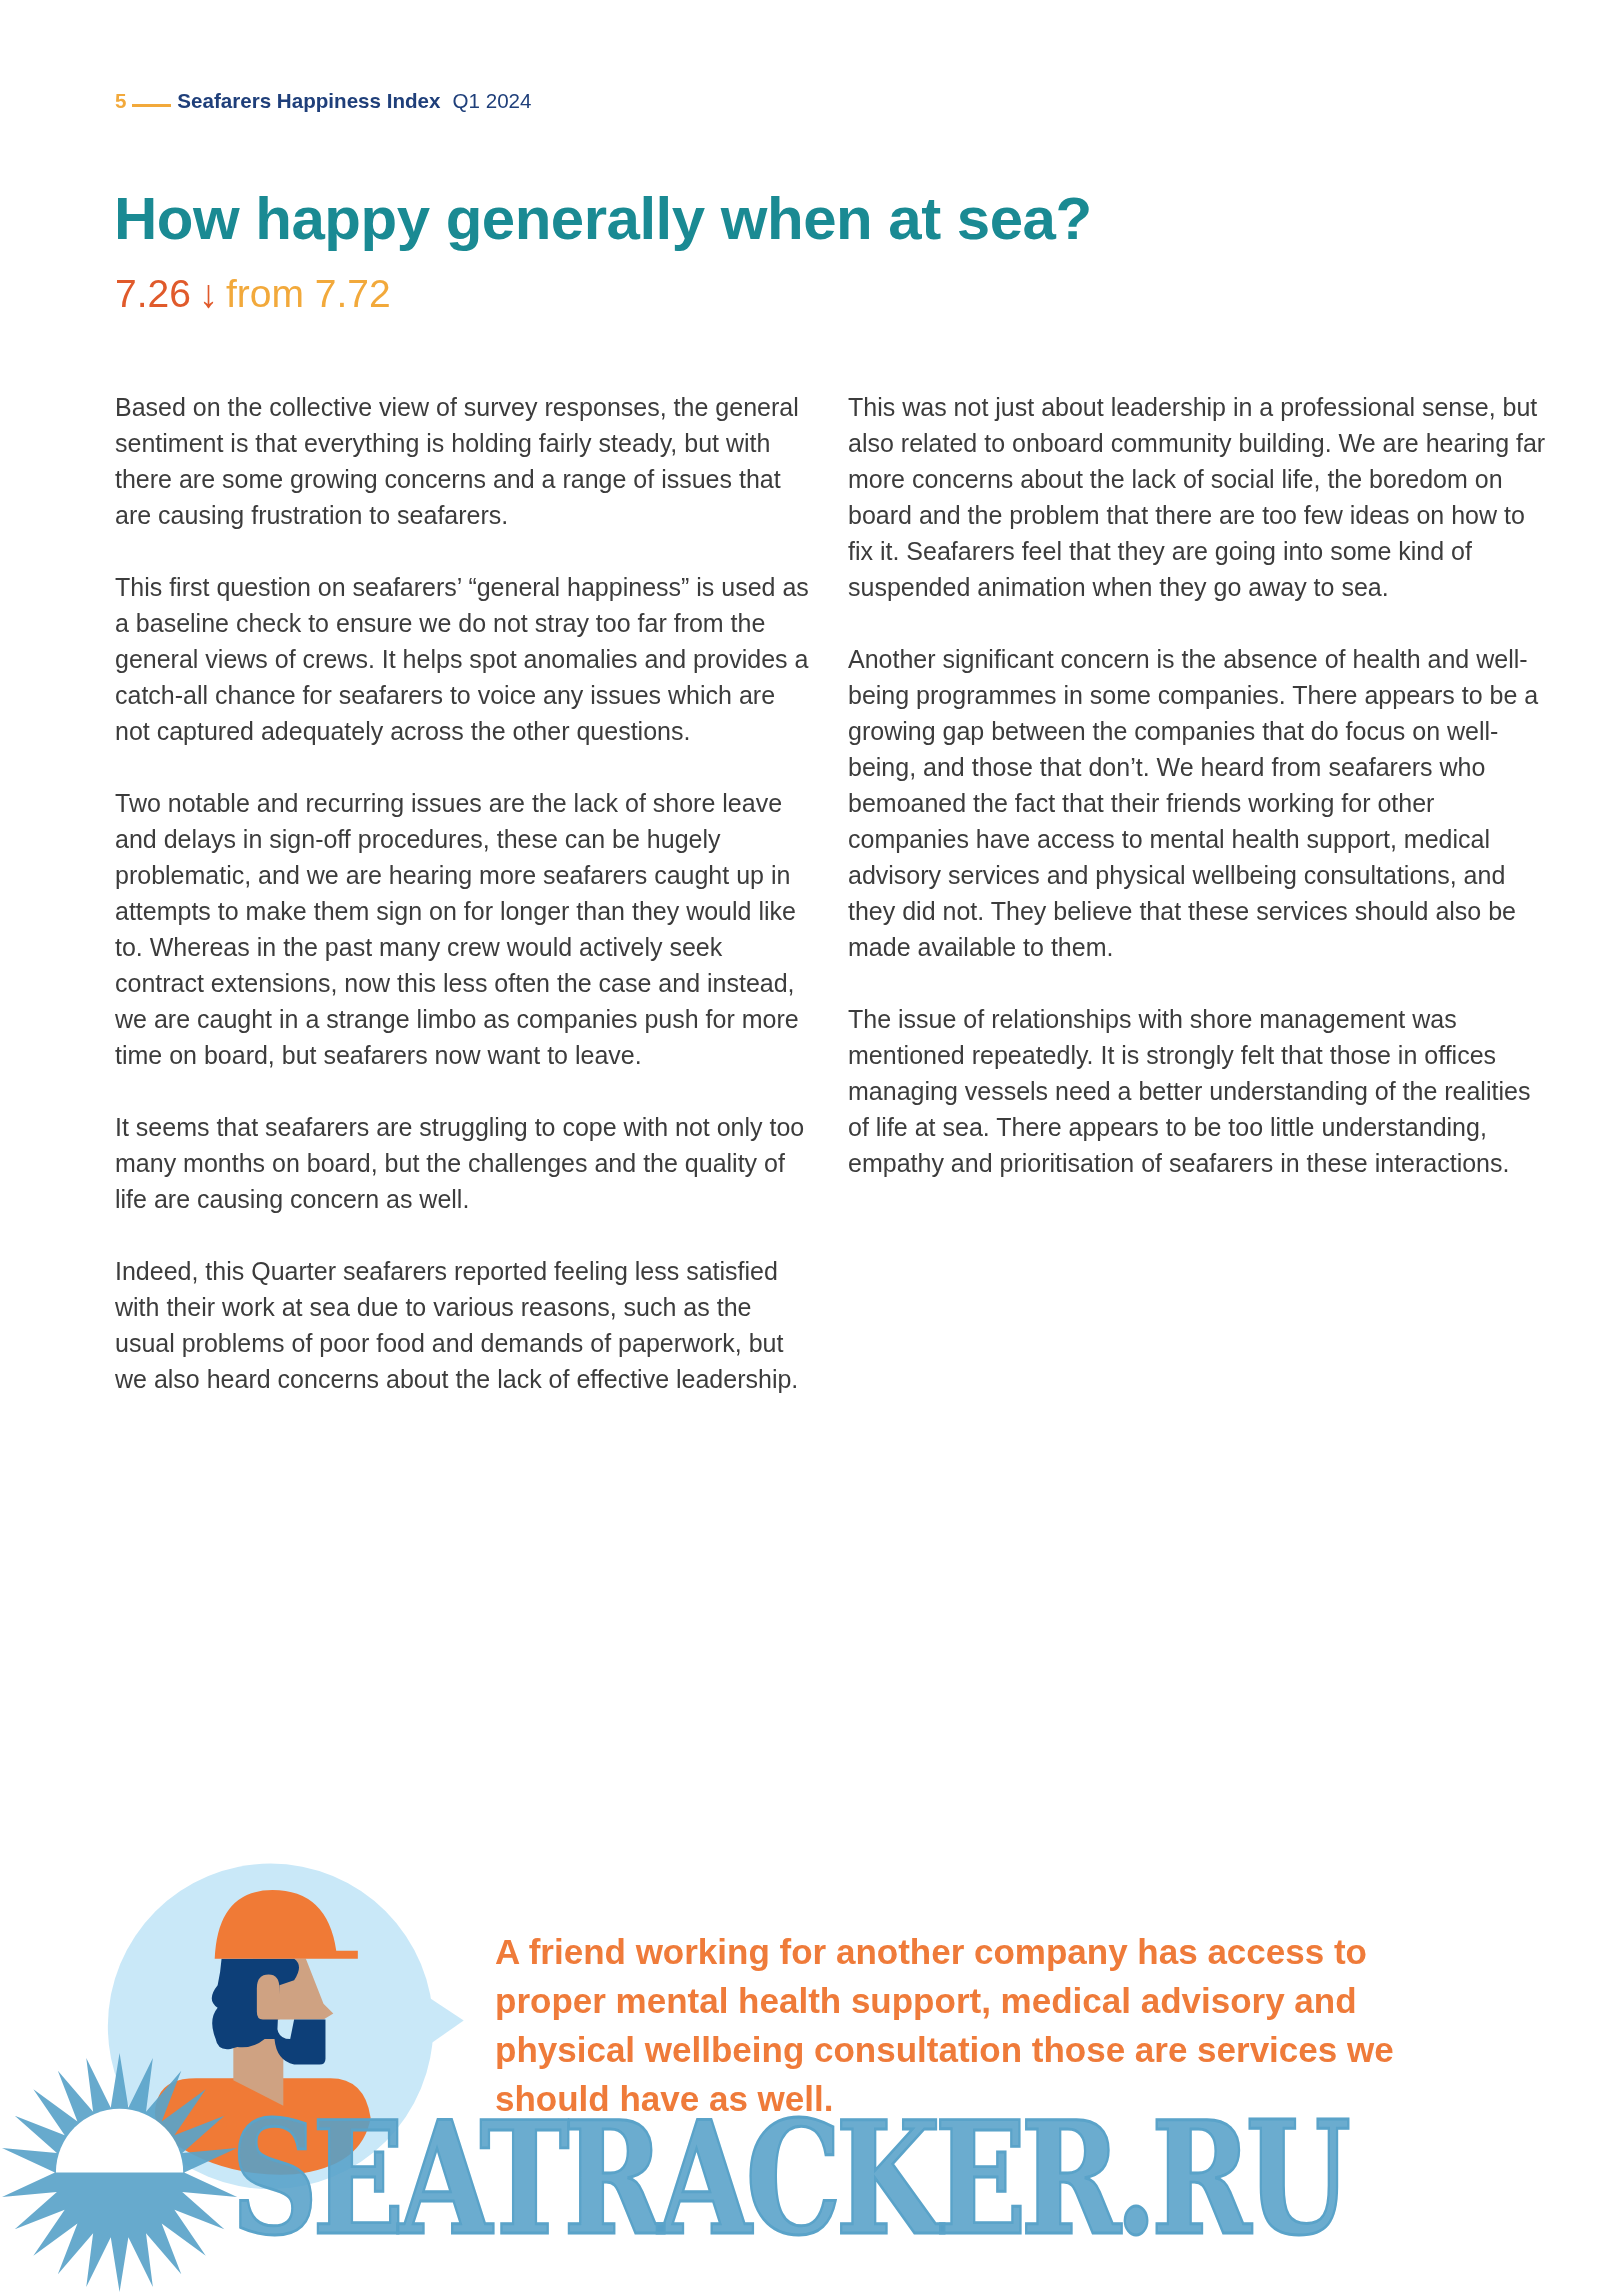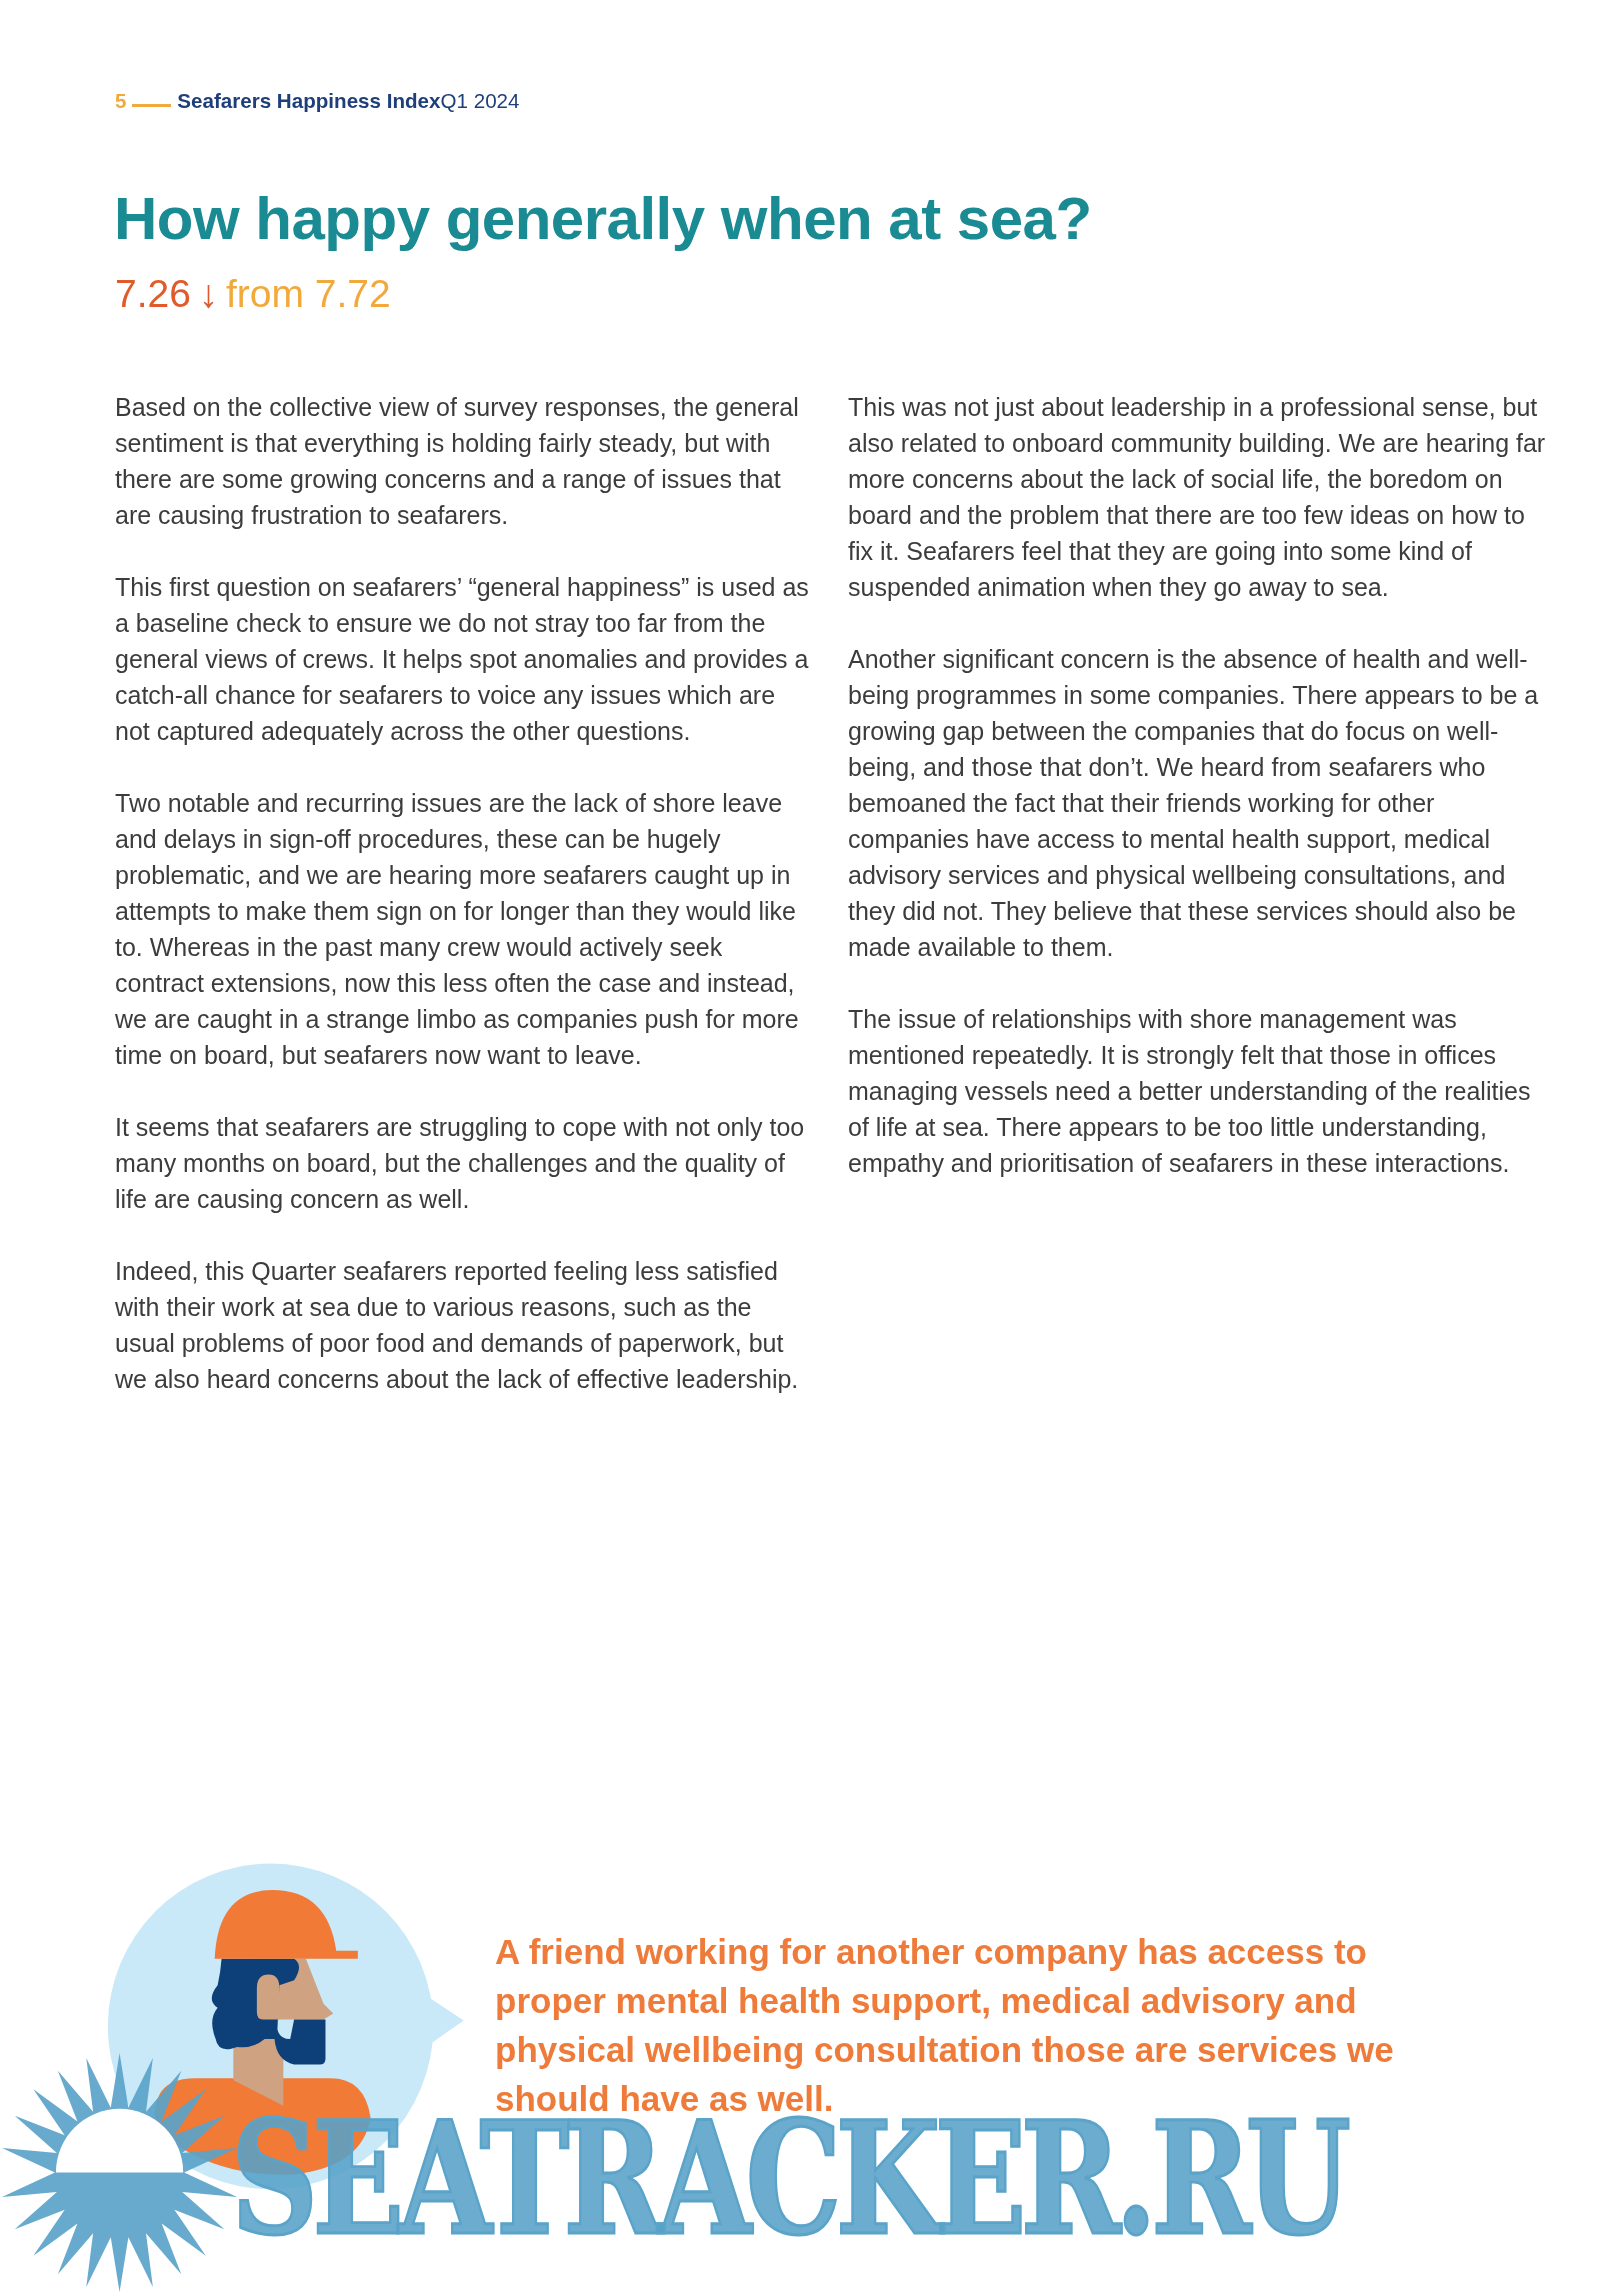--- a/index.html
+++ b/index.html
@@ -8,21 +8,21 @@
       background: #ffffff;
       font-family: "Liberation Sans", "DejaVu Sans", sans-serif;
     }
     .running-head {
       position: absolute; left: 115px; top: 88px;
       font-size: 20.6px; line-height: 25.5px; white-space: nowrap;
       display: flex; align-items: baseline;
     }
     .rh-page { color: #f2a93b; font-weight: bold; }
     .rh-rule { display: inline-block; width: 39px; height: 2.9px; background: #f2a93b; margin: 0 5.9px 0 5.9px; position: relative; top: -1px; }
-    .rh-title { color: #1f3f7a; font-weight: bold; margin-right: 0; }
+    .rh-title { color: #1f3f7a; font-weight: bold; margin-right: 12px; }
     .rh-edition { color: #1f3f7a; }
 
     .page-title {
       position: absolute; left: 114px; top: 182px; margin: 0;
       font-size: 60px; line-height: 73px; font-weight: bold; color: #1a8a93;
       letter-spacing: -0.5px; white-space: nowrap; text-align: right;
     }
     .score-line {
       position: absolute; left: 115px; top: 269px;
       font-size: 39px; line-height: 49px; white-space: nowrap;

